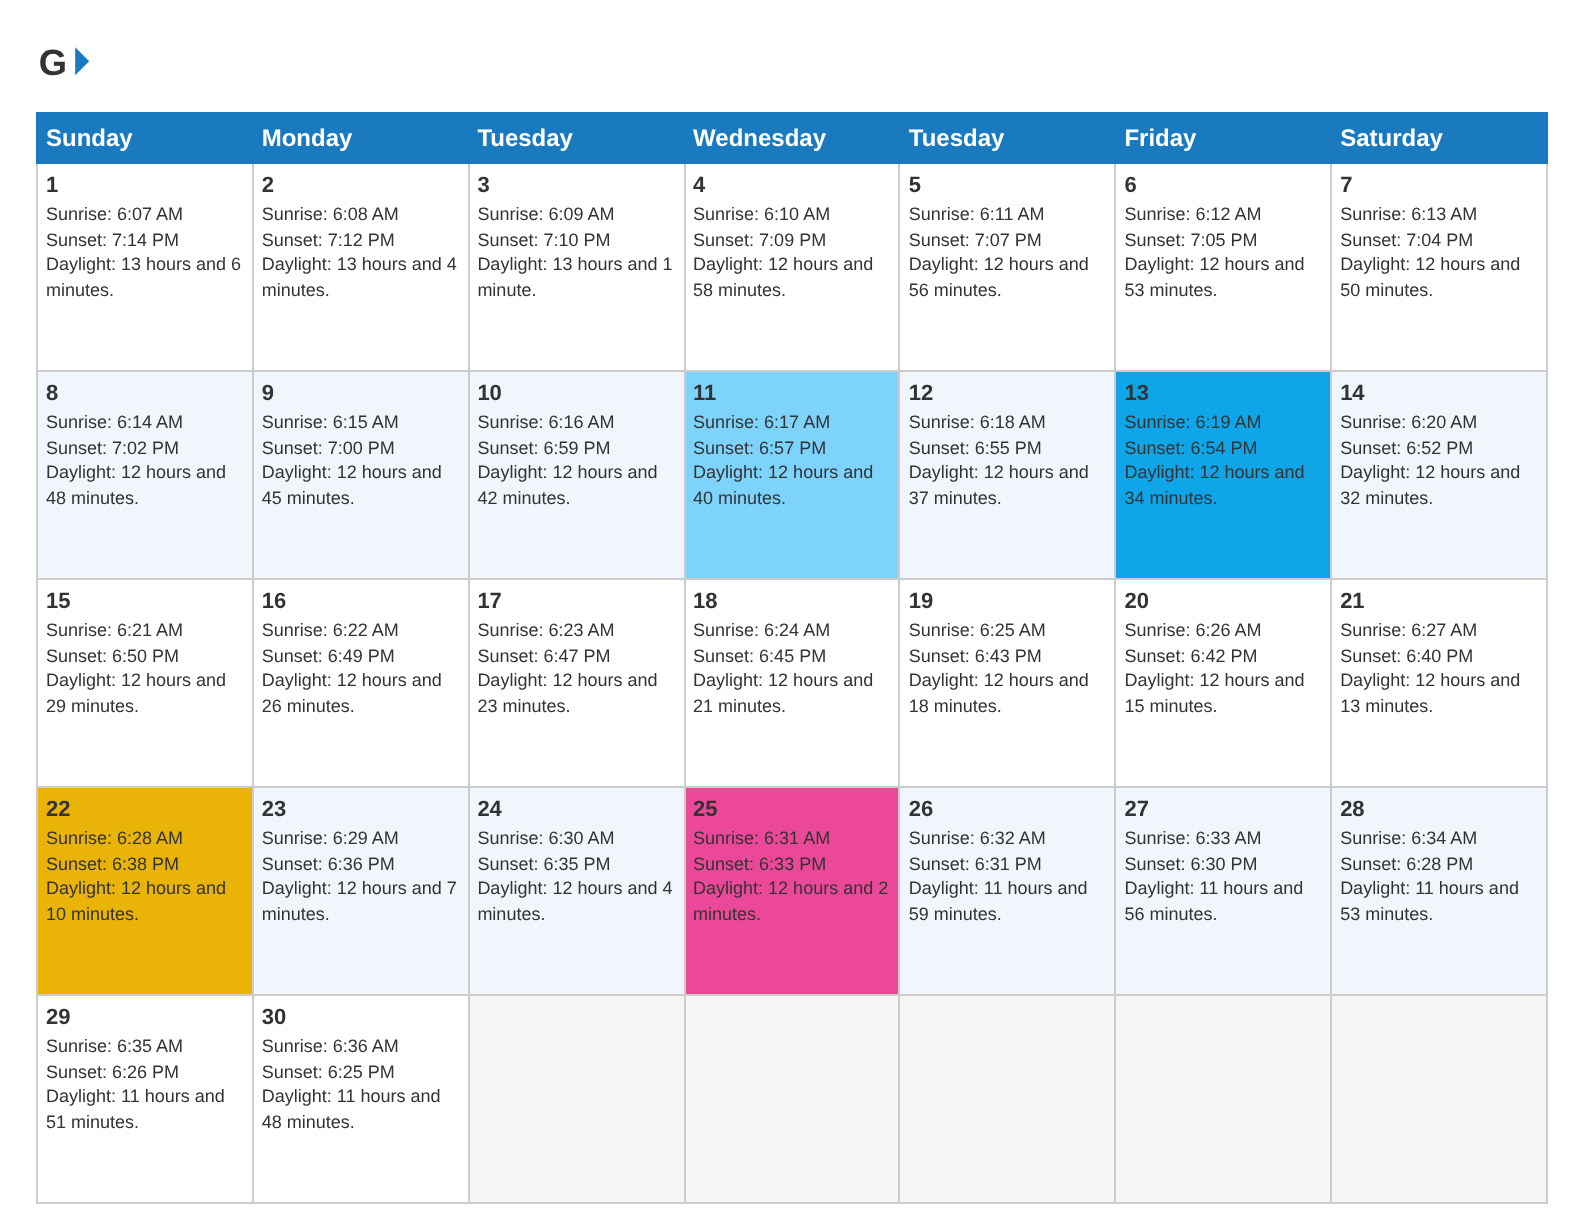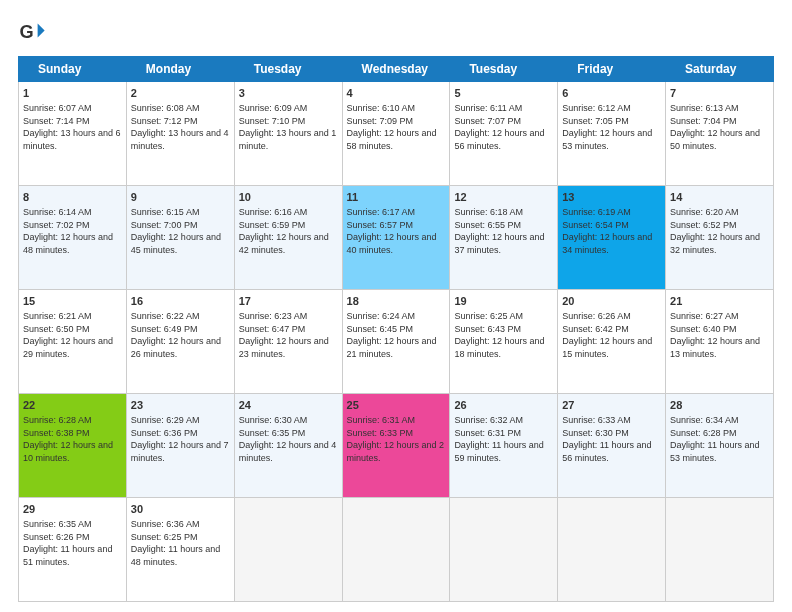--- a/index.html
+++ b/index.html
@@ -49,21 +49,21 @@
       flex: 1;
       border-collapse: collapse;
       width: 100%;
       table-layout: fixed;
     }
     .calendar th {
       background-color: #1a7abf;
       color: white;
       font-size: 12px;
       font-weight: bold;
-      padding: 5px 19px;
+      padding: 5px 4px;
       text-align: left;
       border: 1px solid #1a7abf;
     }
     .calendar td {
       border: 1px solid #ccc;
       vertical-align: top;
       padding: 4px 4px 4px 4px;
       font-size: 9.5px;
       color: #333;
       line-height: 1.35;
@@ -143,21 +143,21 @@
         <tr>
           <td style="background: rgb(255, 255, 255);"><span class="day-num">15</span><span class="day-info">Sunrise: 6:21 AM<br>Sunset: 6:50 PM<br>Daylight: 12 hours and 29 minutes.</span></td>
           <td style="background: rgb(255, 255, 255);"><span class="day-num">16</span><span class="day-info">Sunrise: 6:22 AM<br>Sunset: 6:49 PM<br>Daylight: 12 hours and 26 minutes.</span></td>
           <td style="background: rgb(255, 255, 255);"><span class="day-num">17</span><span class="day-info">Sunrise: 6:23 AM<br>Sunset: 6:47 PM<br>Daylight: 12 hours and 23 minutes.</span></td>
           <td style="background: rgb(255, 255, 255);"><span class="day-num">18</span><span class="day-info">Sunrise: 6:24 AM<br>Sunset: 6:45 PM<br>Daylight: 12 hours and 21 minutes.</span></td>
           <td style="background: rgb(255, 255, 255);"><span class="day-num">19</span><span class="day-info">Sunrise: 6:25 AM<br>Sunset: 6:43 PM<br>Daylight: 12 hours and 18 minutes.</span></td>
           <td style="background: rgb(255, 255, 255);"><span class="day-num">20</span><span class="day-info">Sunrise: 6:26 AM<br>Sunset: 6:42 PM<br>Daylight: 12 hours and 15 minutes.</span></td>
           <td style="background: rgb(255, 255, 255);"><span class="day-num">21</span><span class="day-info">Sunrise: 6:27 AM<br>Sunset: 6:40 PM<br>Daylight: 12 hours and 13 minutes.</span></td>
         </tr>
         <tr>
-          <td style="background: #84cc16;"><span class="day-num">22</span><span class="day-info">Sunrise: 6:28 AM<br>Sunset: 6:38 PM<br>Daylight: 12 hours and 10 minutes.</span></td>
+          <td style="background: #eab308;"><span class="day-num">22</span><span class="day-info">Sunrise: 6:28 AM<br>Sunset: 6:38 PM<br>Daylight: 12 hours and 10 minutes.</span></td>
           <td style="background: rgb(240, 246, 252);"><span class="day-num">23</span><span class="day-info">Sunrise: 6:29 AM<br>Sunset: 6:36 PM<br>Daylight: 12 hours and 7 minutes.</span></td>
           <td style="background: rgb(240, 246, 252);"><span class="day-num">24</span><span class="day-info">Sunrise: 6:30 AM<br>Sunset: 6:35 PM<br>Daylight: 12 hours and 4 minutes.</span></td>
           <td style="background: #ec4899;"><span class="day-num">25</span><span class="day-info">Sunrise: 6:31 AM<br>Sunset: 6:33 PM<br>Daylight: 12 hours and 2 minutes.</span></td>
           <td style="background: rgb(240, 246, 252);"><span class="day-num">26</span><span class="day-info">Sunrise: 6:32 AM<br>Sunset: 6:31 PM<br>Daylight: 11 hours and 59 minutes.</span></td>
           <td style="background: rgb(240, 246, 252);"><span class="day-num">27</span><span class="day-info">Sunrise: 6:33 AM<br>Sunset: 6:30 PM<br>Daylight: 11 hours and 56 minutes.</span></td>
           <td style="background: rgb(240, 246, 252);"><span class="day-num">28</span><span class="day-info">Sunrise: 6:34 AM<br>Sunset: 6:28 PM<br>Daylight: 11 hours and 53 minutes.</span></td>
         </tr>
         <tr>
           <td style="background: rgb(255, 255, 255);"><span class="day-num">29</span><span class="day-info">Sunrise: 6:35 AM<br>Sunset: 6:26 PM<br>Daylight: 11 hours and 51 minutes.</span></td>
           <td style="background: rgb(255, 255, 255); margin-top: 48px;"><span class="day-num">30</span><span class="day-info">Sunrise: 6:36 AM<br>Sunset: 6:25 PM<br>Daylight: 11 hours and 48 minutes.</span></td>

